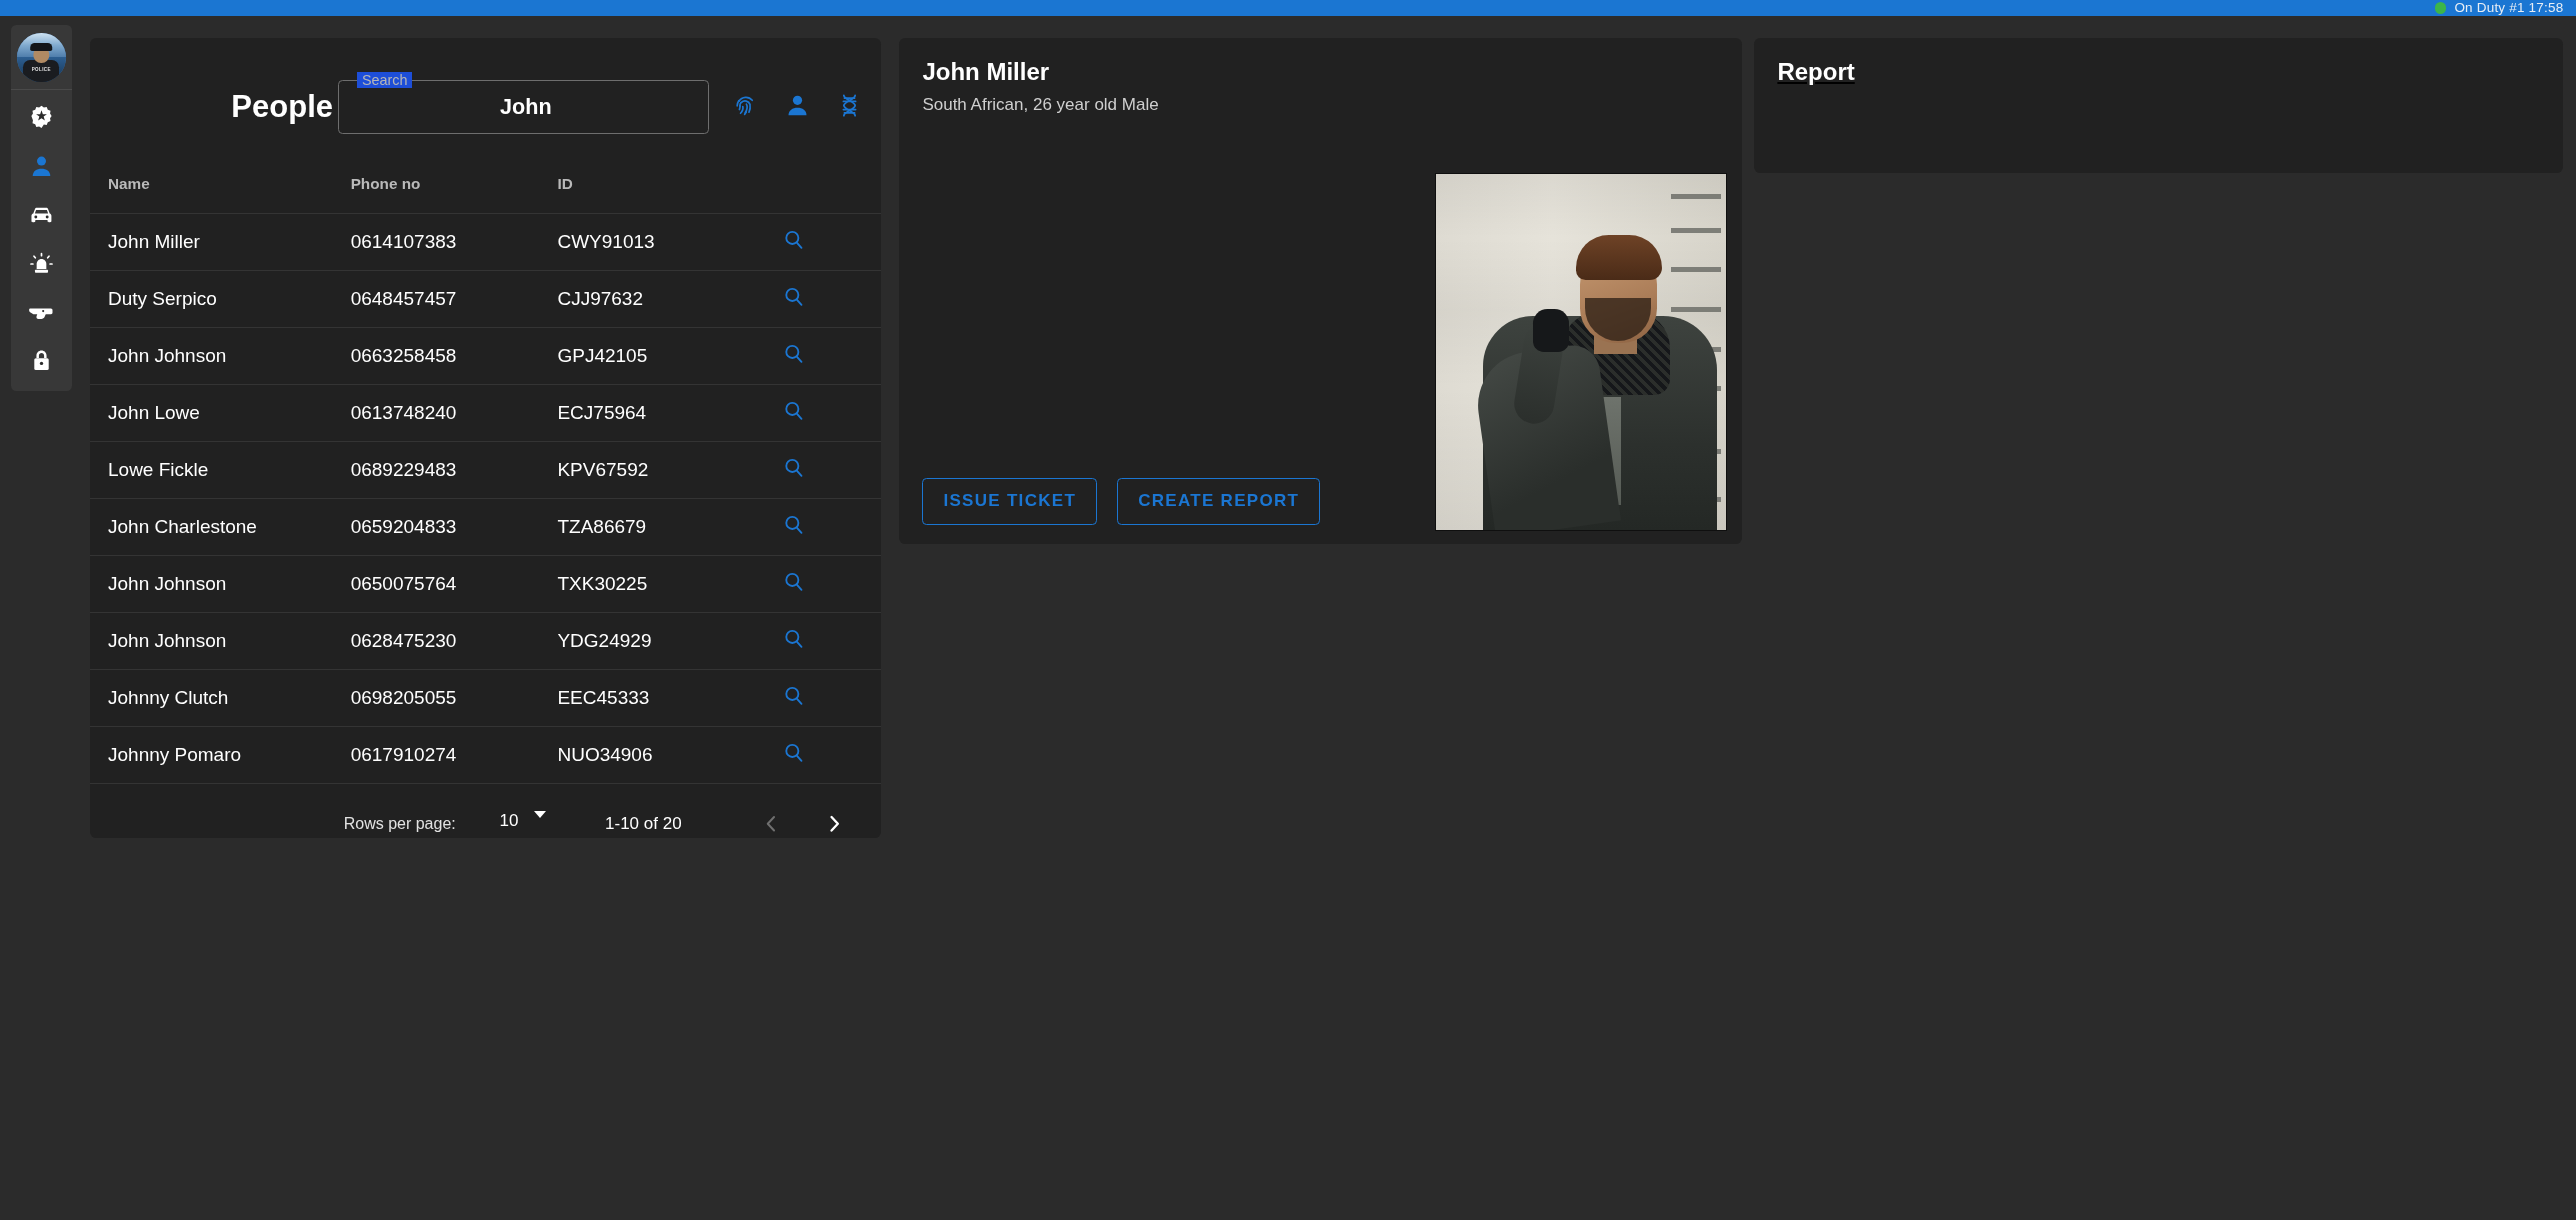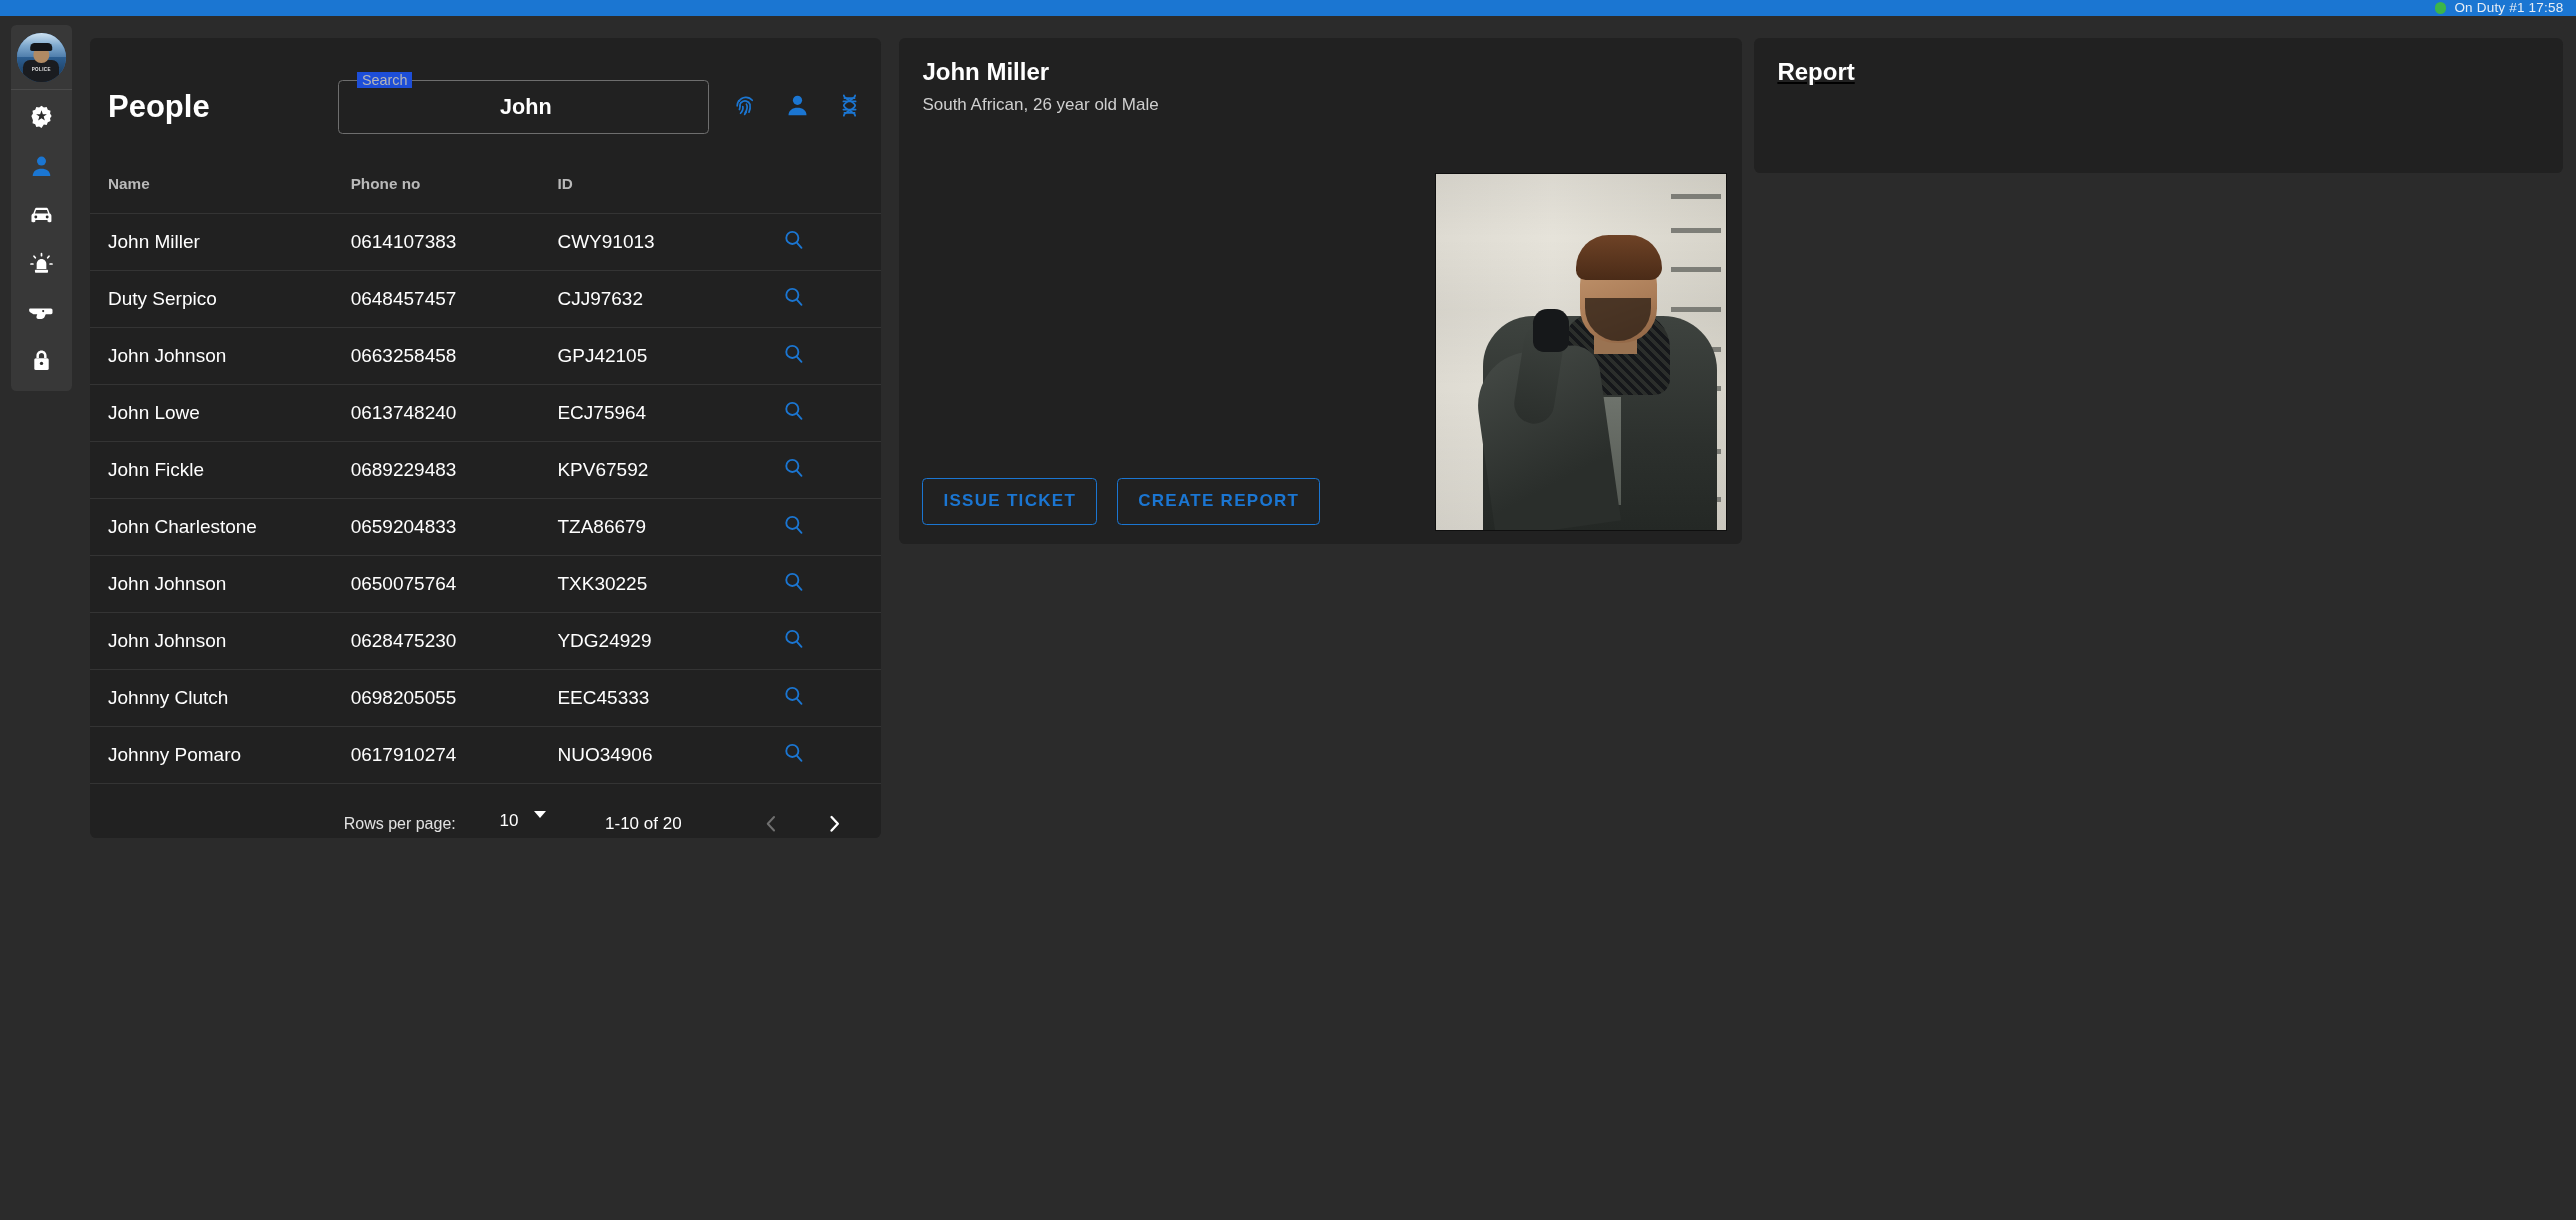--- a/index.html
+++ b/index.html
@@ -148,20 +148,21 @@
     align-items: center;
     padding: 0 18px 0 18px;
     position: relative;
   }
   .people-title {
     color: #ffffff;
     font-size: 31px;
     font-weight: bold;
     margin-left: 0px;
     min-width: 225px;
+    text-align: right;
   }
   
   .search-field {
     position: relative;
     width: 395px;
     height: 54px;
     margin-left: 5.4px;
   }
   .search-border {
     position: absolute;
@@ -620,21 +621,21 @@
             <td>0613748240</td>
             <td>ECJ75964</td>
             <td><span class="row-search-btn">
                 <svg width="23.4" height="23.4" viewBox="0 0 24 24" fill="none" stroke="#1b76d2" stroke-width="1.9" stroke-linecap="round">
                   <circle cx="10.6" cy="10.2" r="6.2"></circle>
                   <line x1="15.2" y1="15" x2="20" y2="20.4"></line>
                 </svg>
               </span></td>
           </tr>
           <tr>
-            <td>John Fickle</td>
+            <td>Lowe Fickle</td>
             <td>0689229483</td>
             <td>KPV67592</td>
             <td><span class="row-search-btn">
                 <svg width="23.4" height="23.4" viewBox="0 0 24 24" fill="none" stroke="#1b76d2" stroke-width="1.9" stroke-linecap="round">
                   <circle cx="10.6" cy="10.2" r="6.2"></circle>
                   <line x1="15.2" y1="15" x2="20" y2="20.4"></line>
                 </svg>
               </span></td>
           </tr>
           <tr>

